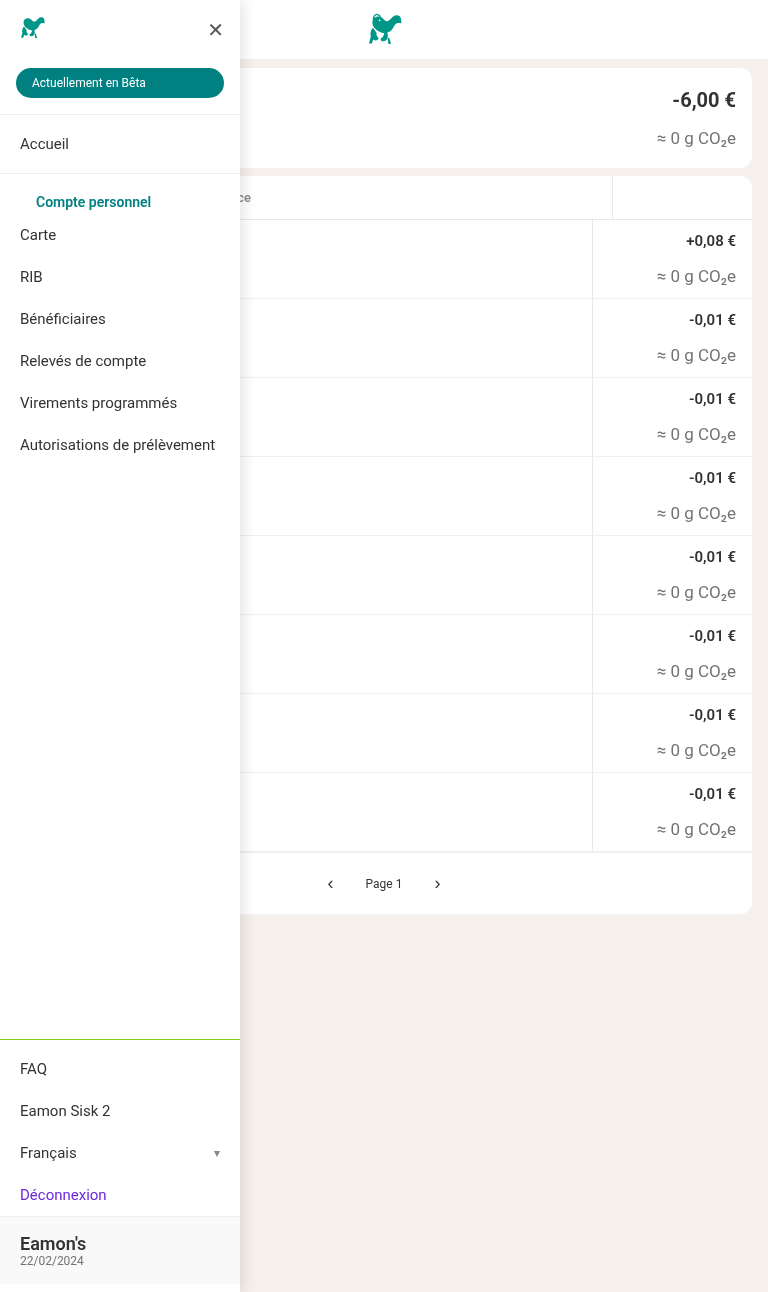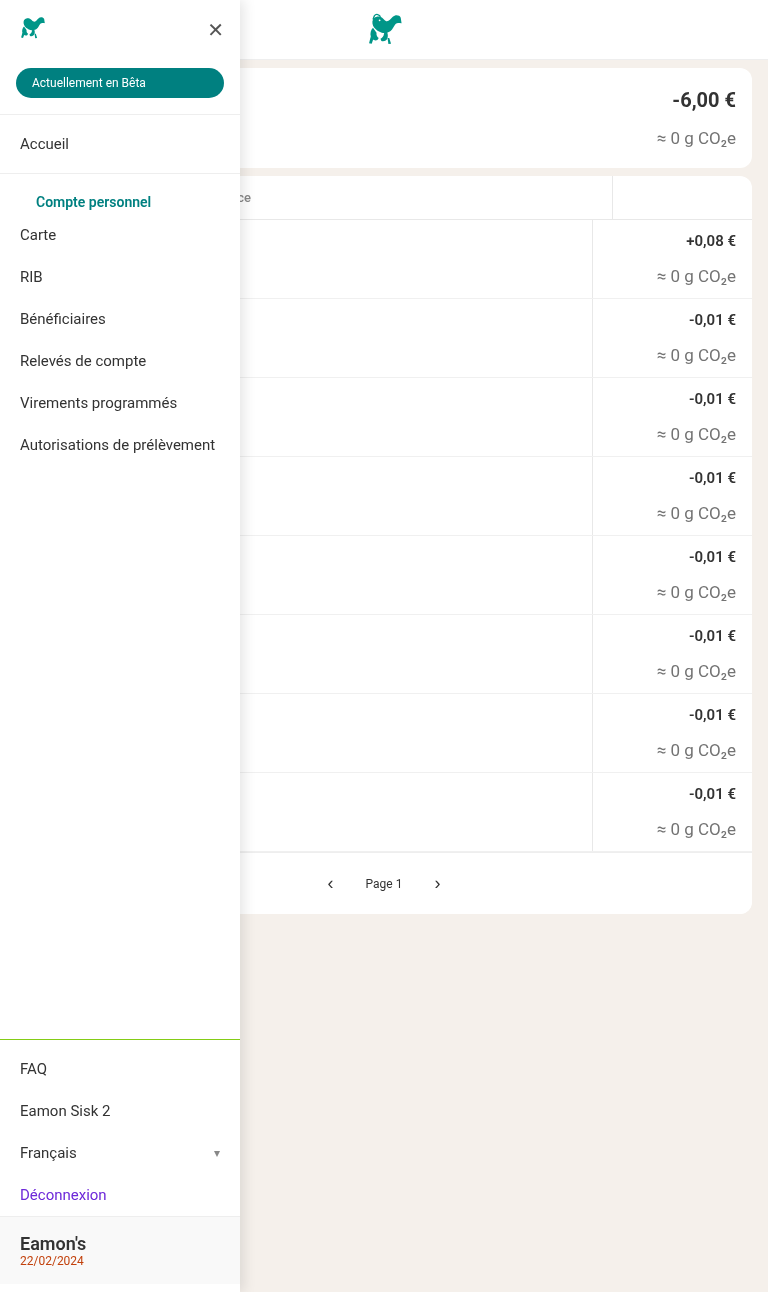--- a/index.html
+++ b/index.html
@@ -131,21 +131,21 @@
       background: #f9f9f9;
       border-top: 1px solid #eee;
     }
     .sidebar-user-name {
       font-size: 18px;
       font-weight: 600;
       color: #333;
     }
     .sidebar-user-date {
       font-size: 12px;
-      color: #c2410c;
+      color: #737373;
     }
 
     
     .main-content {
       margin-left: 0;
       padding: 0;
     }
 
     
     .content-area {

